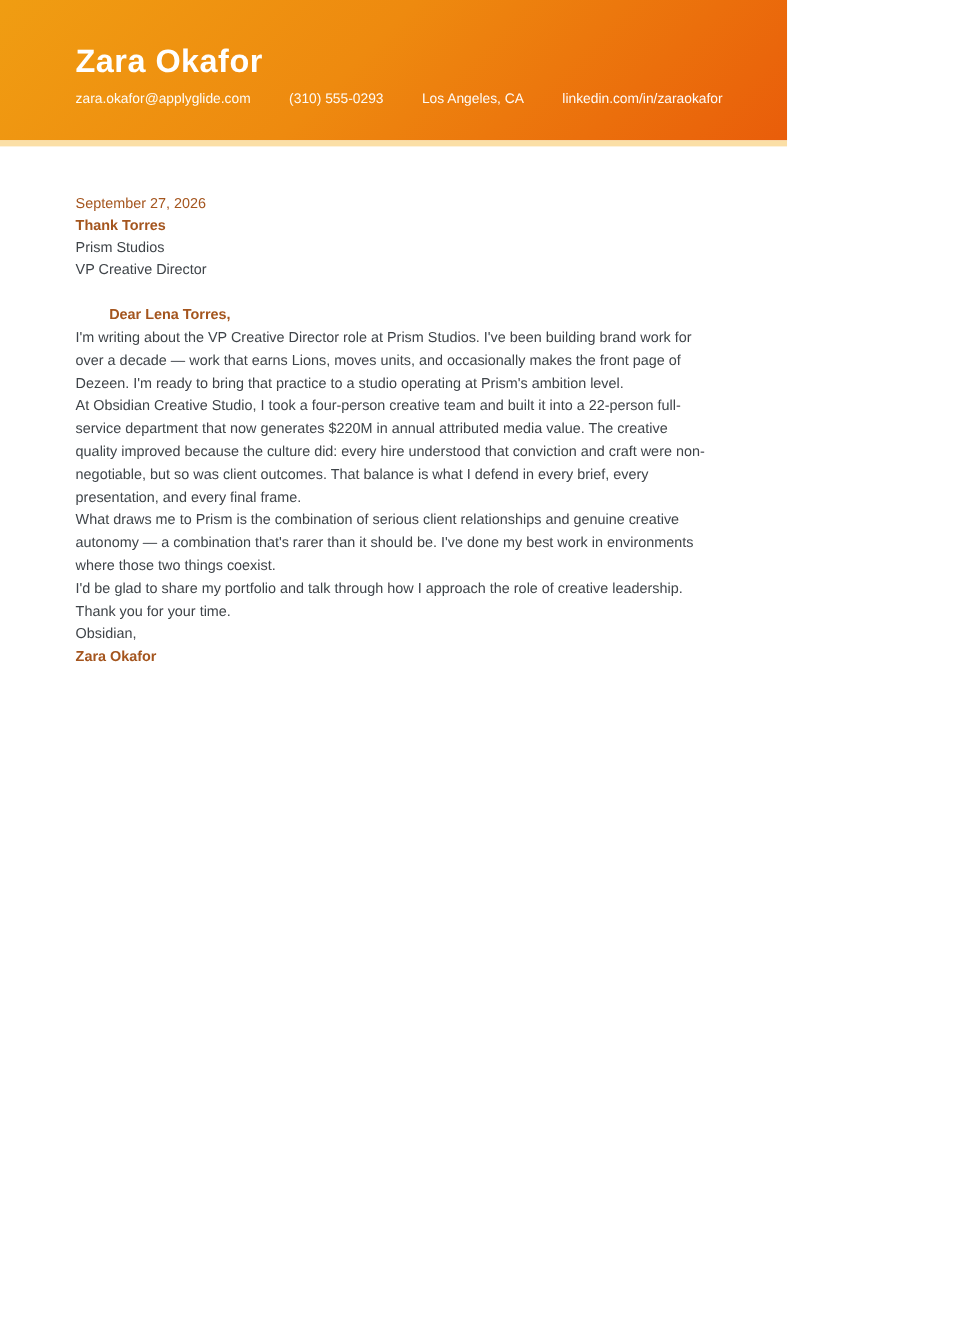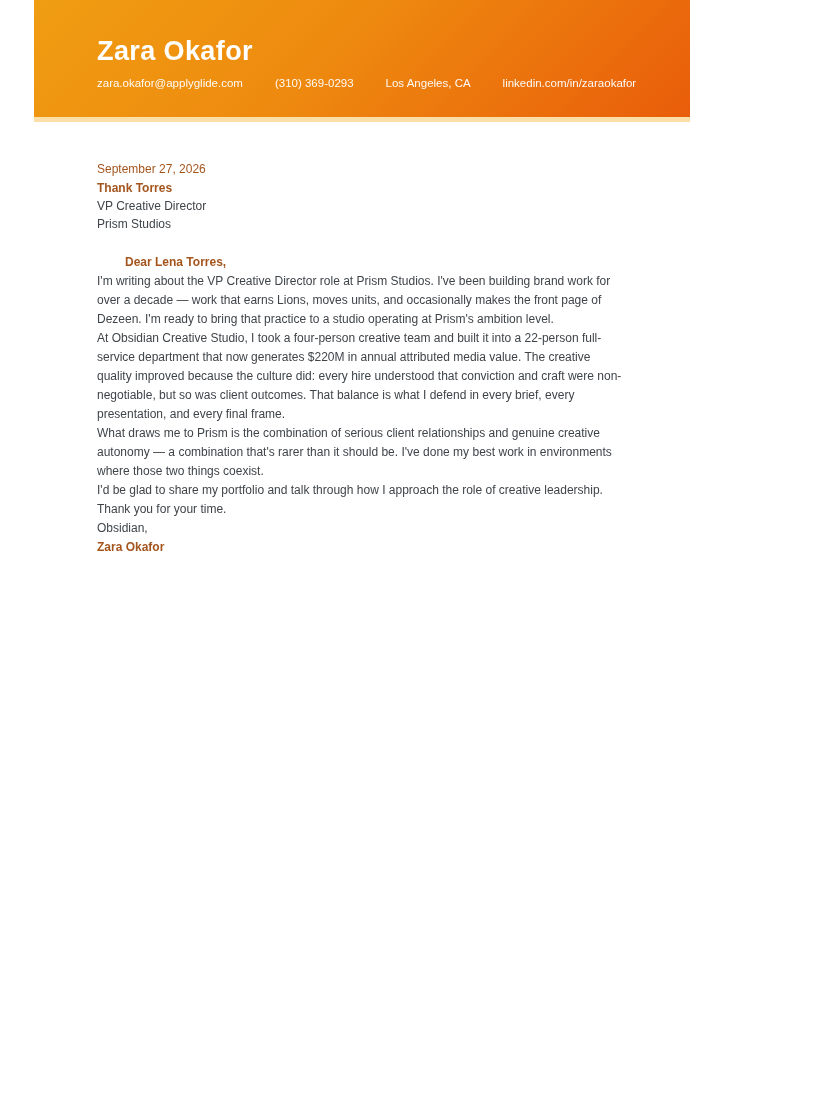--- a/index.html
+++ b/index.html
@@ -4,21 +4,21 @@
 <style>
   * { box-sizing: border-box; }
   html, body { margin: 0; padding: 0; }
   body {
     width: 816px;
     height: 1100px;
     background: #ffffff;
     font-family: "Liberation Sans", sans-serif;
     -webkit-font-smoothing: antialiased;
   }
-  .page { width: 656px; height: 1100px; background: #ffffff; overflow: hidden; margin-left: 34px; }
+  .page { width: 656px; height: 1100px; background: #ffffff; overflow: hidden; }
 
   
   .header {
     height: 117px;
     background: linear-gradient(135deg, #f09d12 0%, #ee8a0f 45%, #e95d0a 100%);
     padding: 38px 63px 0;
   }
   .header h1 {
     margin: 0;
     font-size: 27px;
@@ -62,34 +62,34 @@
 </style>
 </head>
 <body>
 
 <div class="page">
 
   <header class="header">
     <h1>Zara Okafor</h1>
     <div class="contacts">
       <span>zara.okafor@applyglide.com</span>
-      <span>(310) 369-0293</span>
+      <span>(310) 555-0293</span>
       <span>Los Angeles, CA</span>
       <span>linkedin.com/in/zaraokafor</span>
     </div>
   </header>
   <div class="header-band"></div>
 
   <main class="letter">
     <p class="date rust">September 27, 2026</p>
 
     <div class="recipient">
       <p class="bold rust">Thank Torres</p>
+      <p>Prism Studios</p>
       <p>VP Creative Director</p>
-      <p>Prism Studios</p>
     </div>
 
     <p class="salutation bold rust">Dear Lena Torres,</p>
 
     <p class="para">I'm writing about the VP Creative Director role at Prism Studios. I've been building brand work for over a decade — work that earns Lions, moves units, and occasionally makes the front page of Dezeen. I'm ready to bring that practice to a studio operating at Prism's ambition level.</p>
     <p class="para">At Obsidian Creative Studio, I took a four-person creative team and built it into a 22-person full-service department that now generates $220M in annual attributed media value. The creative quality improved because the culture did: every hire understood that conviction and craft were non-negotiable, but so was client outcomes. That balance is what I defend in every brief, every presentation, and every final frame.</p>
     <p class="para">What draws me to Prism is the combination of serious client relationships and genuine creative autonomy — a combination that's rarer than it should be. I've done my best work in environments where those two things coexist.</p>
     <p class="para">I'd be glad to share my portfolio and talk through how I approach the role of creative leadership. Thank you for your time.</p>
 
     <p class="closing">Obsidian,</p>

